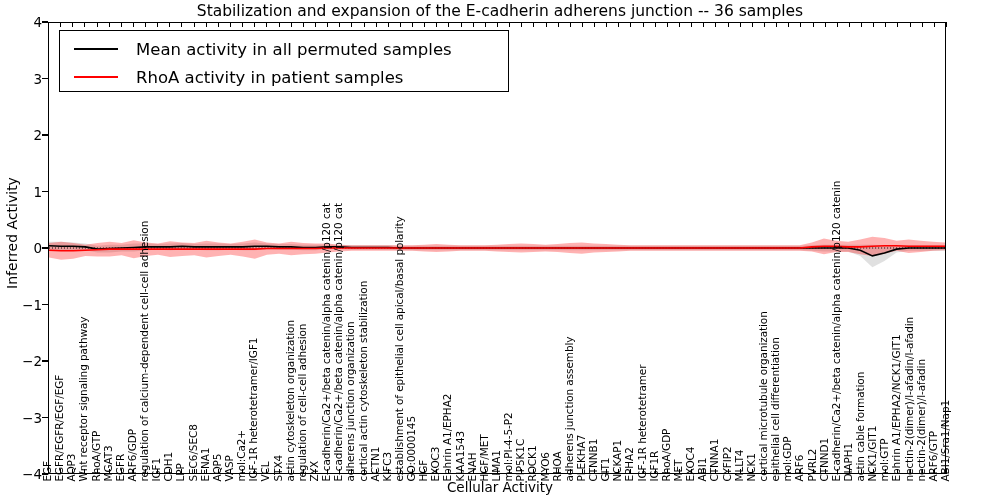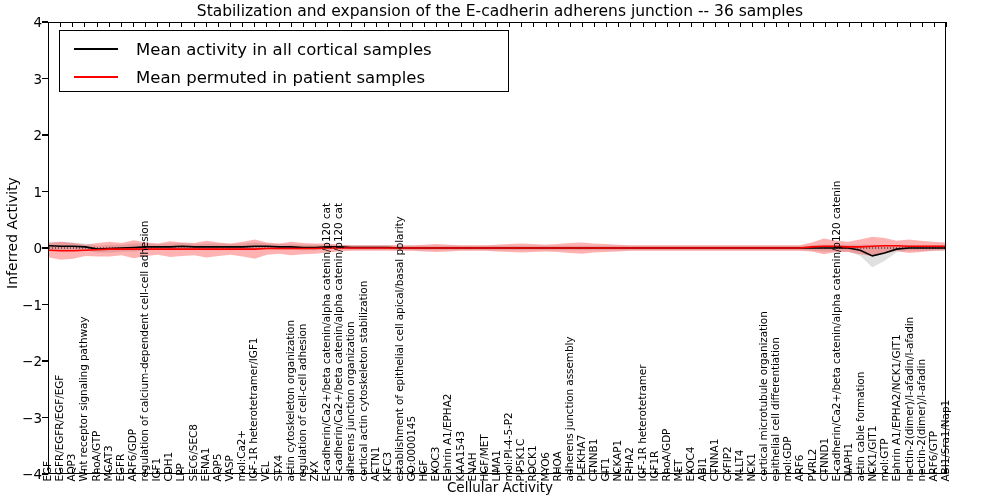--- a/index.html
+++ b/index.html
@@ -429,21 +429,21 @@
       <div class="xtick-mark" style="left: 946px; top: 469px;"></div>
       <div class="xtick-mark-top" style="left: 946px; top: 22px;"></div>
       <div class="xtick-label" style="left: 950px; top: 471px;">ABI1/Sra1/Nap1</div>
     </div>
 
   <div id="xlabel">Cellular Activity</div>
 
   <div id="legend">
       <div class="legend-row" style="top: 4px;">
         <div class="legend-swatch" style="background: rgb(0, 0, 0);"></div>
-        <div class="legend-text">Mean activity in all cortical samples</div>
+        <div class="legend-text">Mean activity in all permuted samples</div>
       </div>
       <div class="legend-row" style="top: 32px;">
         <div class="legend-swatch" style="background: rgb(255, 0, 0);"></div>
-        <div class="legend-text">Mean permuted in patient samples</div>
+        <div class="legend-text">RhoA activity in patient samples</div>
       </div>
     </div>
 
 </div>
 
 </body></html>

